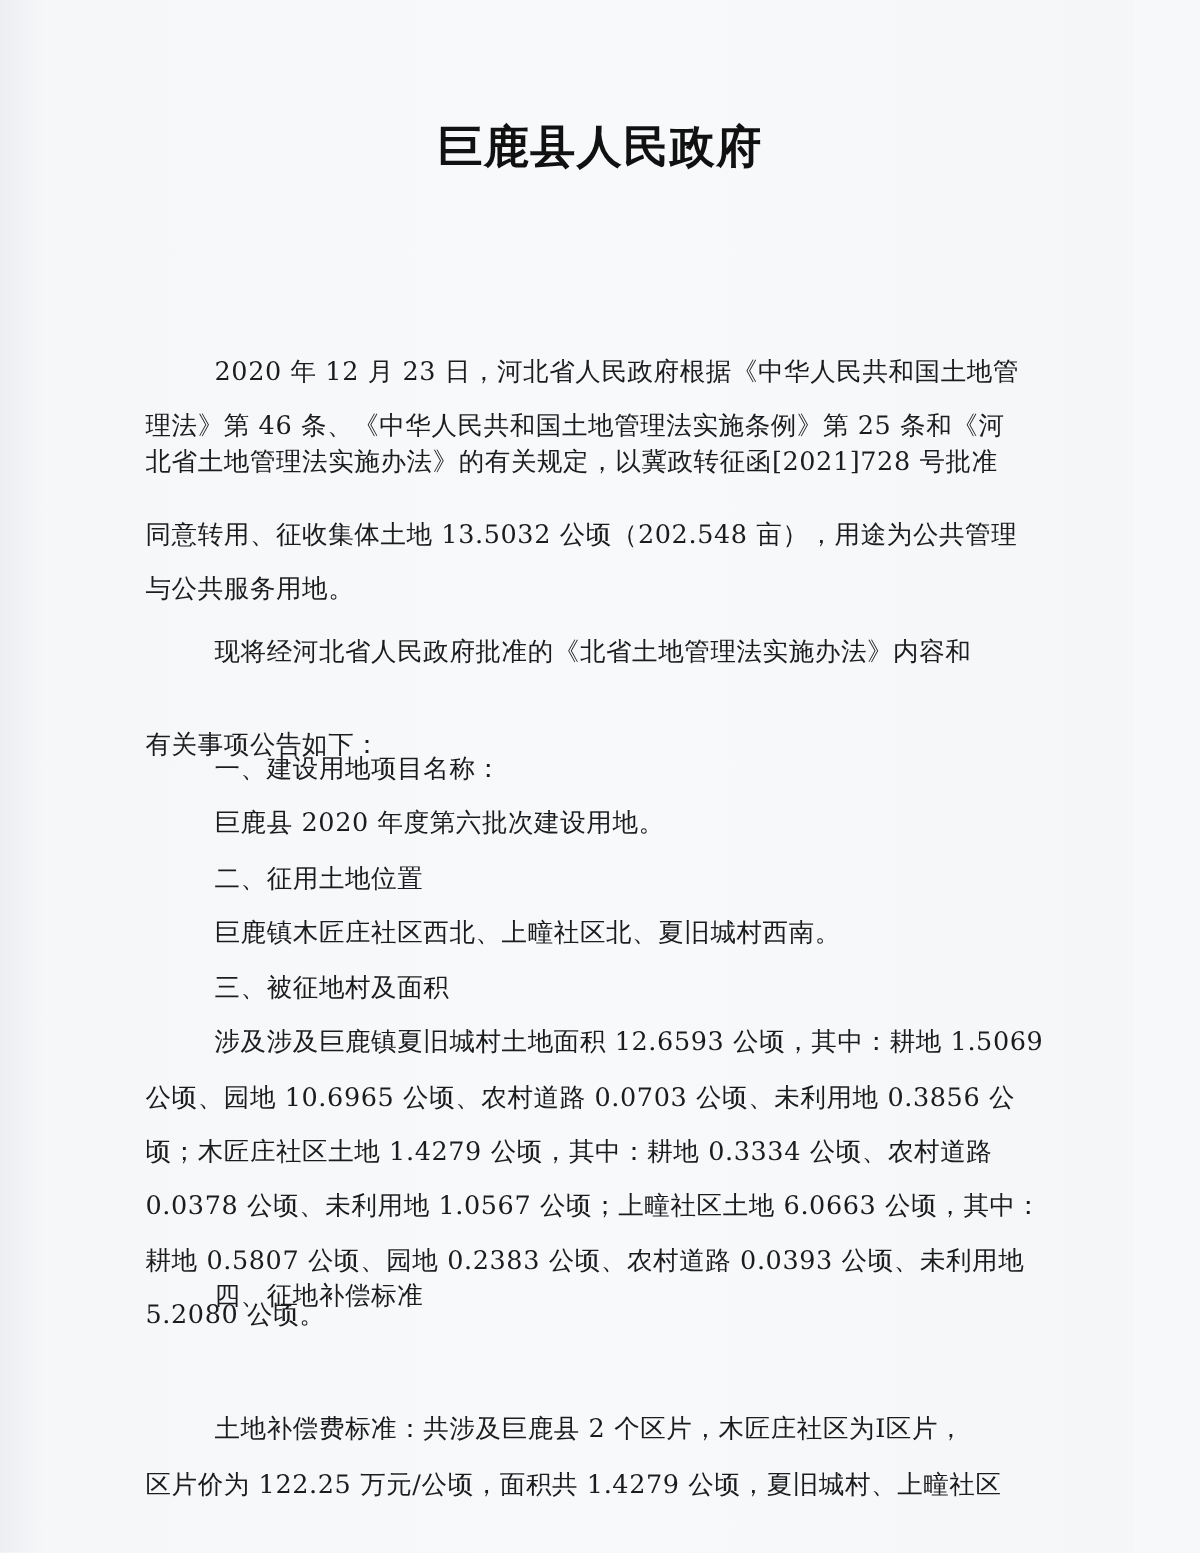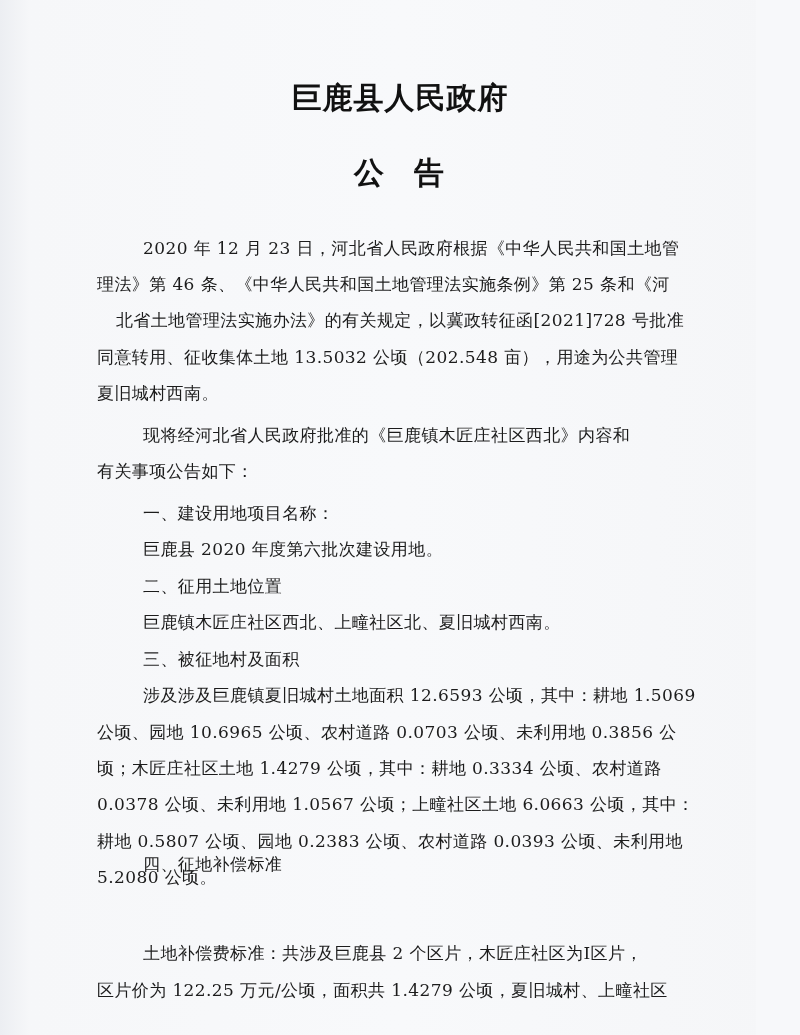--- a/index.html
+++ b/index.html
@@ -27,30 +27,29 @@
     font-size: 17px; line-height: 24px; white-space: nowrap;
     color: #1c1c1c; letter-spacing: 0.4px;
   }
   .indent { left: 143px; width: 560px; }
 </style>
 </head>
 <body>
 
 <div class="page">
   <div class="title t1">巨鹿县人民政府</div>
-  <div class="title t3">公告</div>
 
   <div id="body-lines">
       <div class="line indent" style="top: 236px;">2020 年 12 月 23 日，河北省人民政府根据《中华人民共和国土地管</div>
       <div class="line" style="top: 272px;">理法》第 46 条、《中华人民共和国土地管理法实施条例》第 25 条和《河</div>
-      <div class="line" style="top: 308px; text-align: center;">北省土地管理法实施办法》的有关规定，以冀政转征函[2021]728 号批准</div>
+      <div class="line" style="top: 296px;">北省土地管理法实施办法》的有关规定，以冀政转征函[2021]728 号批准</div>
       <div class="line" style="top: 345px;">同意转用、征收集体土地 13.5032 公顷（202.548 亩），用途为公共管理</div>
-      <div class="line" style="top: 381px;">夏旧城村西南。</div>
-      <div class="line indent" style="top: 423px;">现将经河北省人民政府批准的《巨鹿镇木匠庄社区西北》内容和</div>
-      <div class="line" style="top: 459px;">有关事项公告如下：</div>
+      <div class="line" style="top: 381px;">与公共服务用地。</div>
+      <div class="line indent" style="top: 423px;">现将经河北省人民政府批准的《北省土地管理法实施办法》内容和</div>
+      <div class="line" style="top: 485px;">有关事项公告如下：</div>
       <div class="line indent" style="top: 501px;">一、建设用地项目名称：</div>
       <div class="line indent" style="top: 537px;">巨鹿县 2020 年度第六批次建设用地。</div>
       <div class="line indent" style="top: 574px;">二、征用土地位置</div>
       <div class="line indent" style="top: 610px;">巨鹿镇木匠庄社区西北、上疃社区北、夏旧城村西南。</div>
       <div class="line indent" style="top: 647px;">三、被征地村及面积</div>
       <div class="line indent" style="top: 683px;">涉及涉及巨鹿镇夏旧城村土地面积 12.6593 公顷，其中：耕地 1.5069</div>
       <div class="line" style="top: 720px;">公顷、园地 10.6965 公顷、农村道路 0.0703 公顷、未利用地 0.3856 公</div>
       <div class="line" style="top: 756px;">顷；木匠庄社区土地 1.4279 公顷，其中：耕地 0.3334 公顷、农村道路</div>
       <div class="line" style="top: 792px;">0.0378 公顷、未利用地 1.0567 公顷；上疃社区土地 6.0663 公顷，其中：</div>
       <div class="line" style="top: 829px;">耕地 0.5807 公顷、园地 0.2383 公顷、农村道路 0.0393 公顷、未利用地</div>

